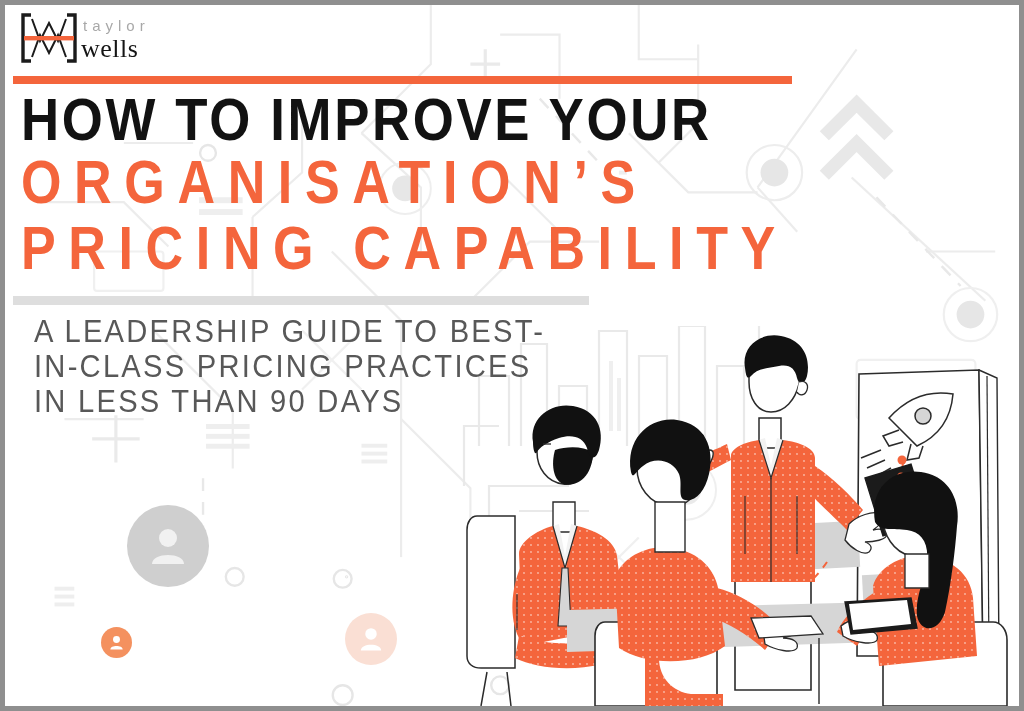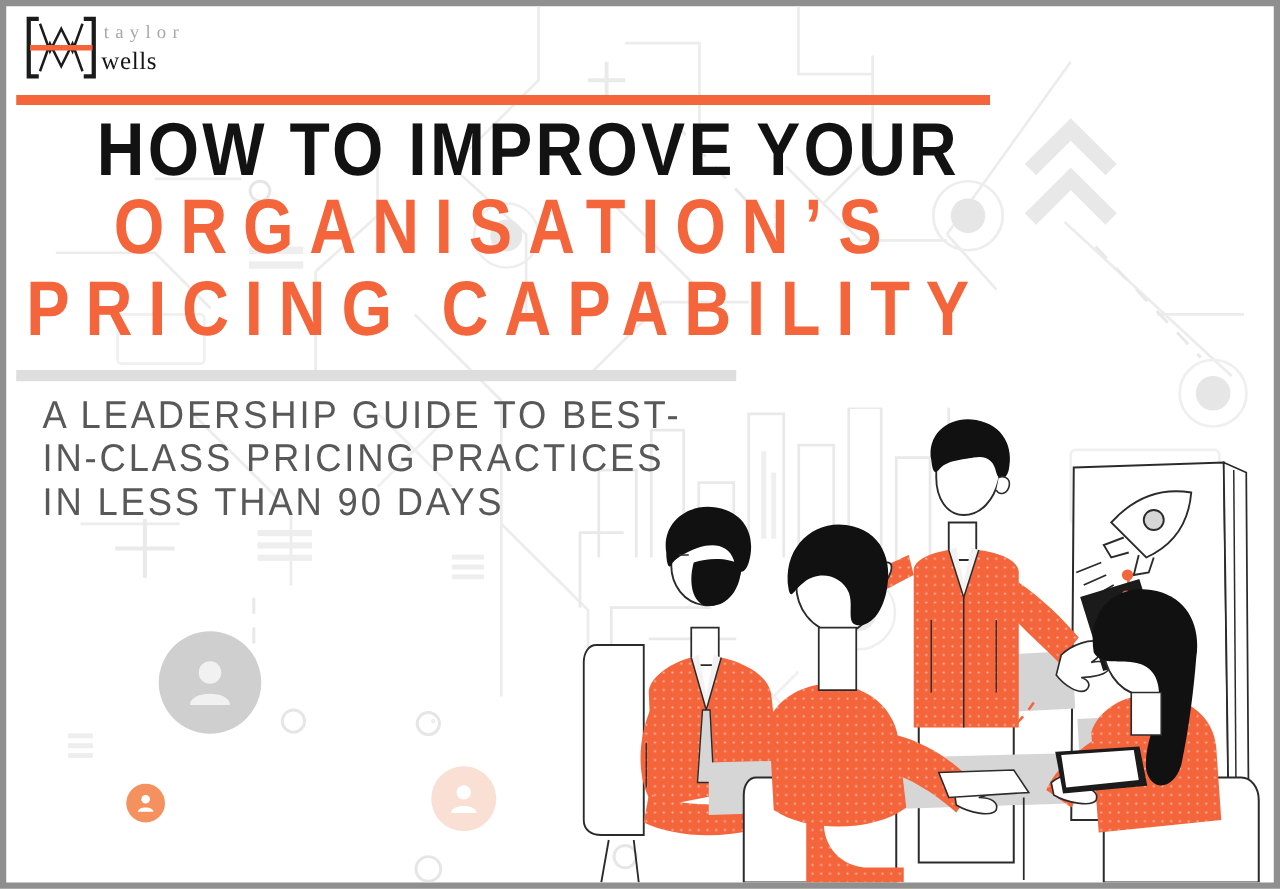--- a/index.html
+++ b/index.html
@@ -34,39 +34,39 @@
     position:absolute; left:14px; top:6px;
     display:flex; align-items:flex-end; gap:0px;
     z-index:6;
   }
   #logo-mark{
     position:relative; width:60px; height:54px; flex:0 0 auto;
   }
   #logo-mark svg{ display:block; }
   #logo-words{ position:relative; margin-left:2px; padding-bottom:1px; }
   #logo-taylor{
-    font-family:Liberation Serif, serif;
+    font-family:Liberation Sans, sans-serif;
     font-size:15px; color:#a8a8a8; letter-spacing:5px;
     line-height:16px; display:block; padding-left:2px;
   }
   #logo-wells{
     font-family:"Liberation Serif", serif;
-    font-size:20px; color:#151515; line-height:30px;
+    font-size:26px; color:#151515; line-height:30px;
     display:block; letter-spacing:0.5px;
   }
 
   
   #rule-orange{
     position:absolute; left:8px; top:71px;
     width:779px; height:8px; background:#F4653C; z-index:5;
   }
 
   
   #headline{
-    position:absolute; left:16px; top:86px; z-index:5;text-align:center;
+    position:absolute; left:16px; top:86px; z-index:5;
   }
   .h-black{
     font-family:"Liberation Sans Narrow","Liberation Sans", sans-serif;
     font-weight:bold;
     font-size:60px; line-height:58px;
     color:#121212;
     letter-spacing:3px;
     transform:scaleX(0.88);
     transform-origin:left center;
     white-space:nowrap;

